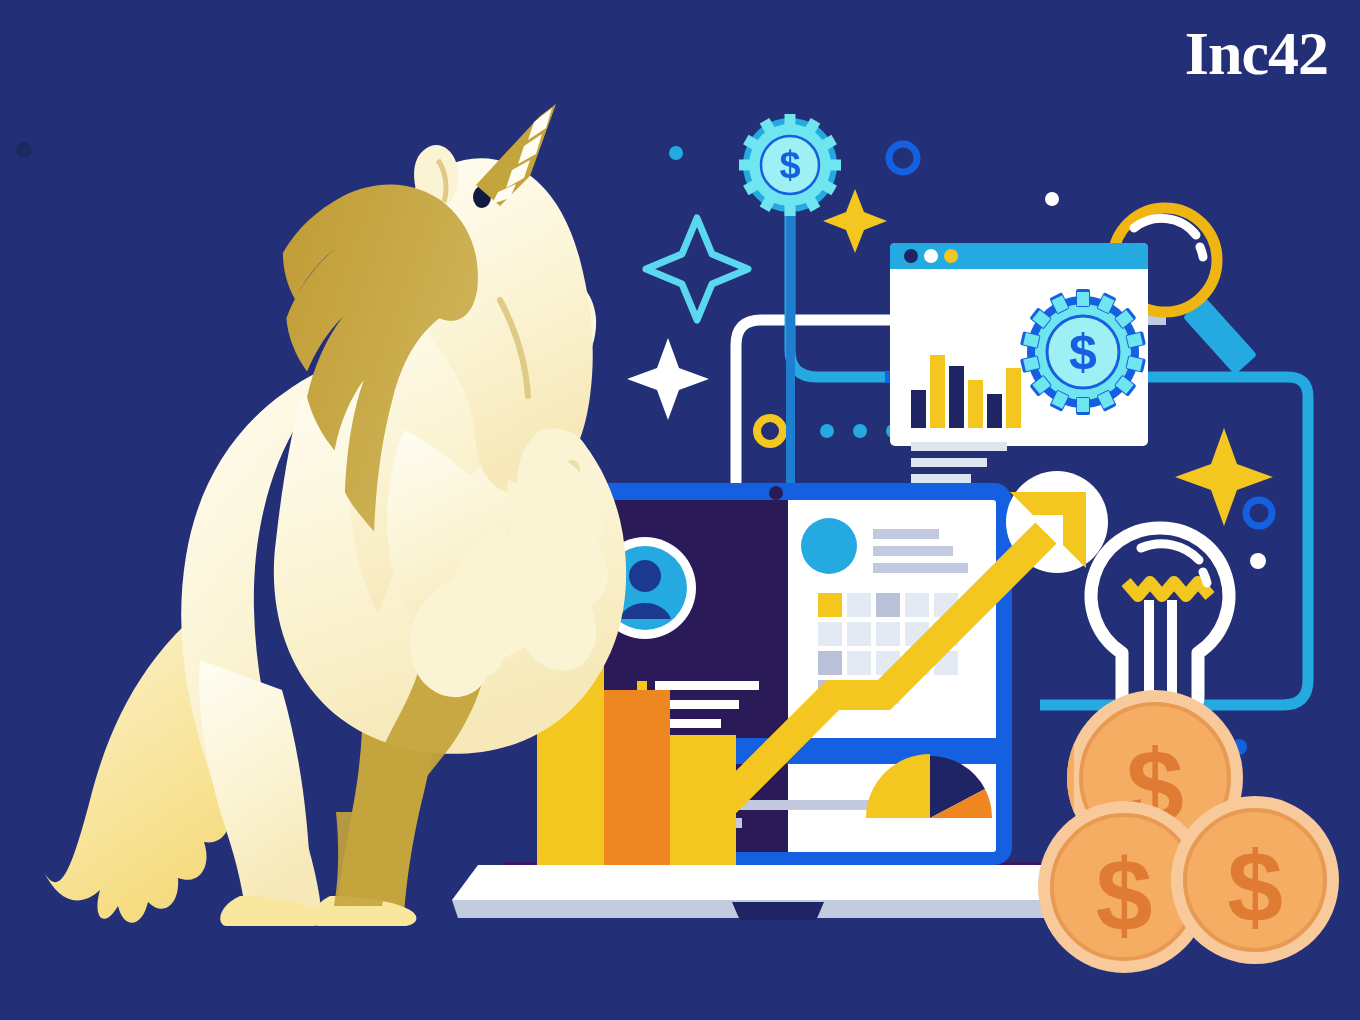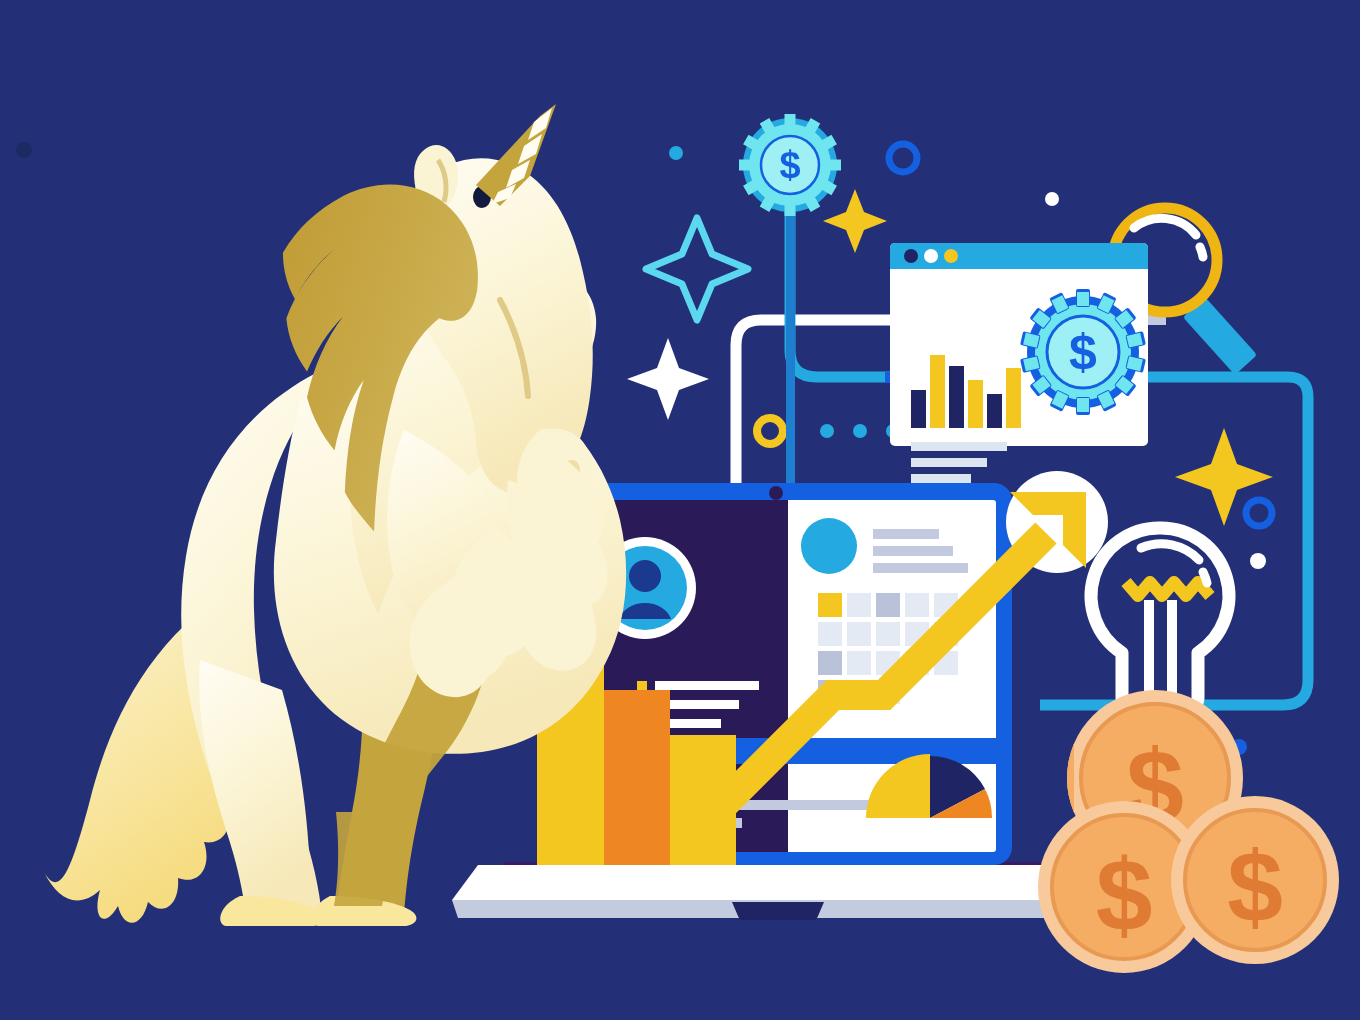--- a/index.html
+++ b/index.html
@@ -419,14 +419,17 @@
       <path d="M556,556 C578,574 594,600 596,628 C598,656 580,674 556,670
                C534,666 518,644 516,618 C514,590 532,566 556,556 Z" fill="#FBF4D4"></path>
       <path d="M498,528 C524,548 540,580 538,612 C536,644 514,662 488,656
                C464,650 448,626 450,598 C452,566 472,540 498,528 Z" fill="#FBF4D4"></path>
       <path d="M458,576 C482,594 496,624 494,654 C492,684 470,702 446,696
                C422,690 408,666 410,638 C412,608 434,588 458,576 Z" fill="#FBF4D4"></path>
     </g>
 
   </svg>
 
+  <div class="logo-wrap">
+    <span class="i42">Inc42</span>
+  </div>
 
 </div>
 
 </body></html>

